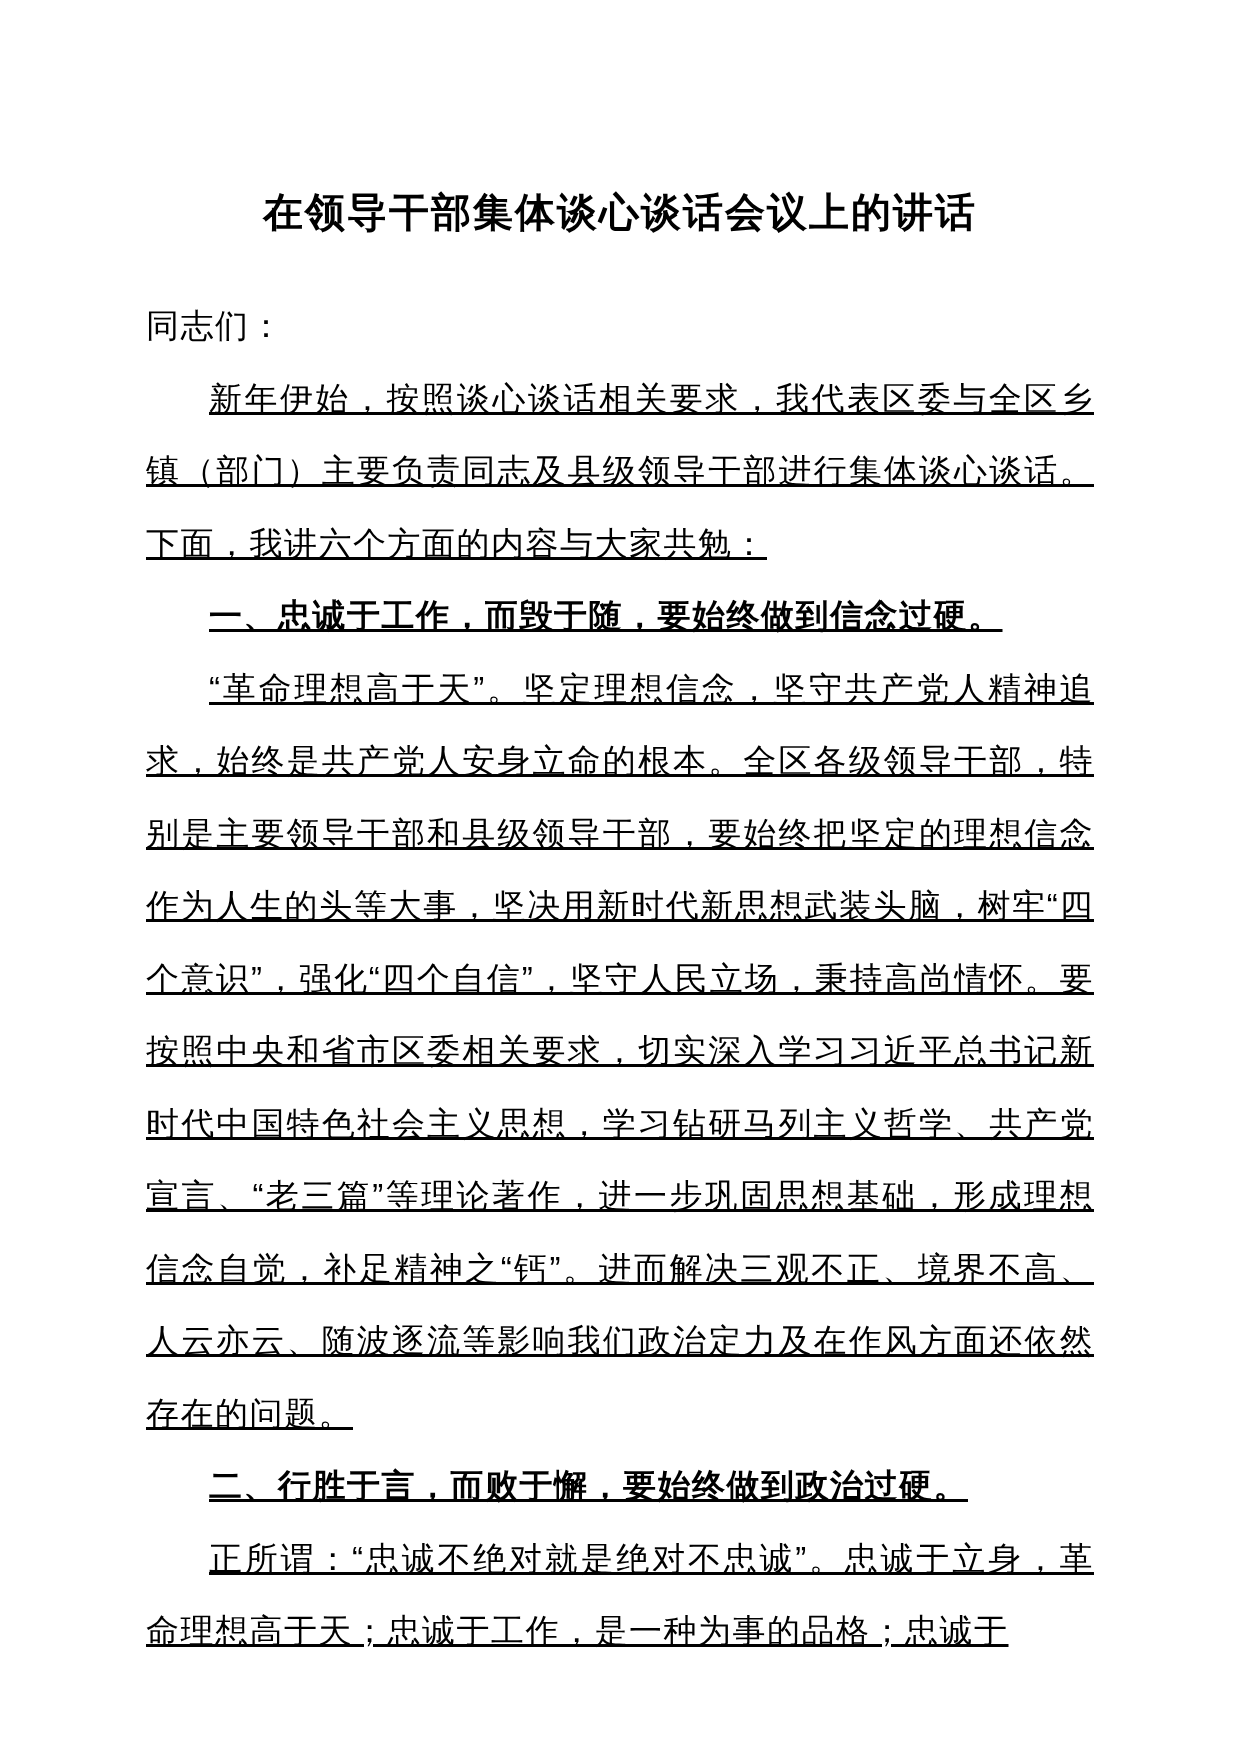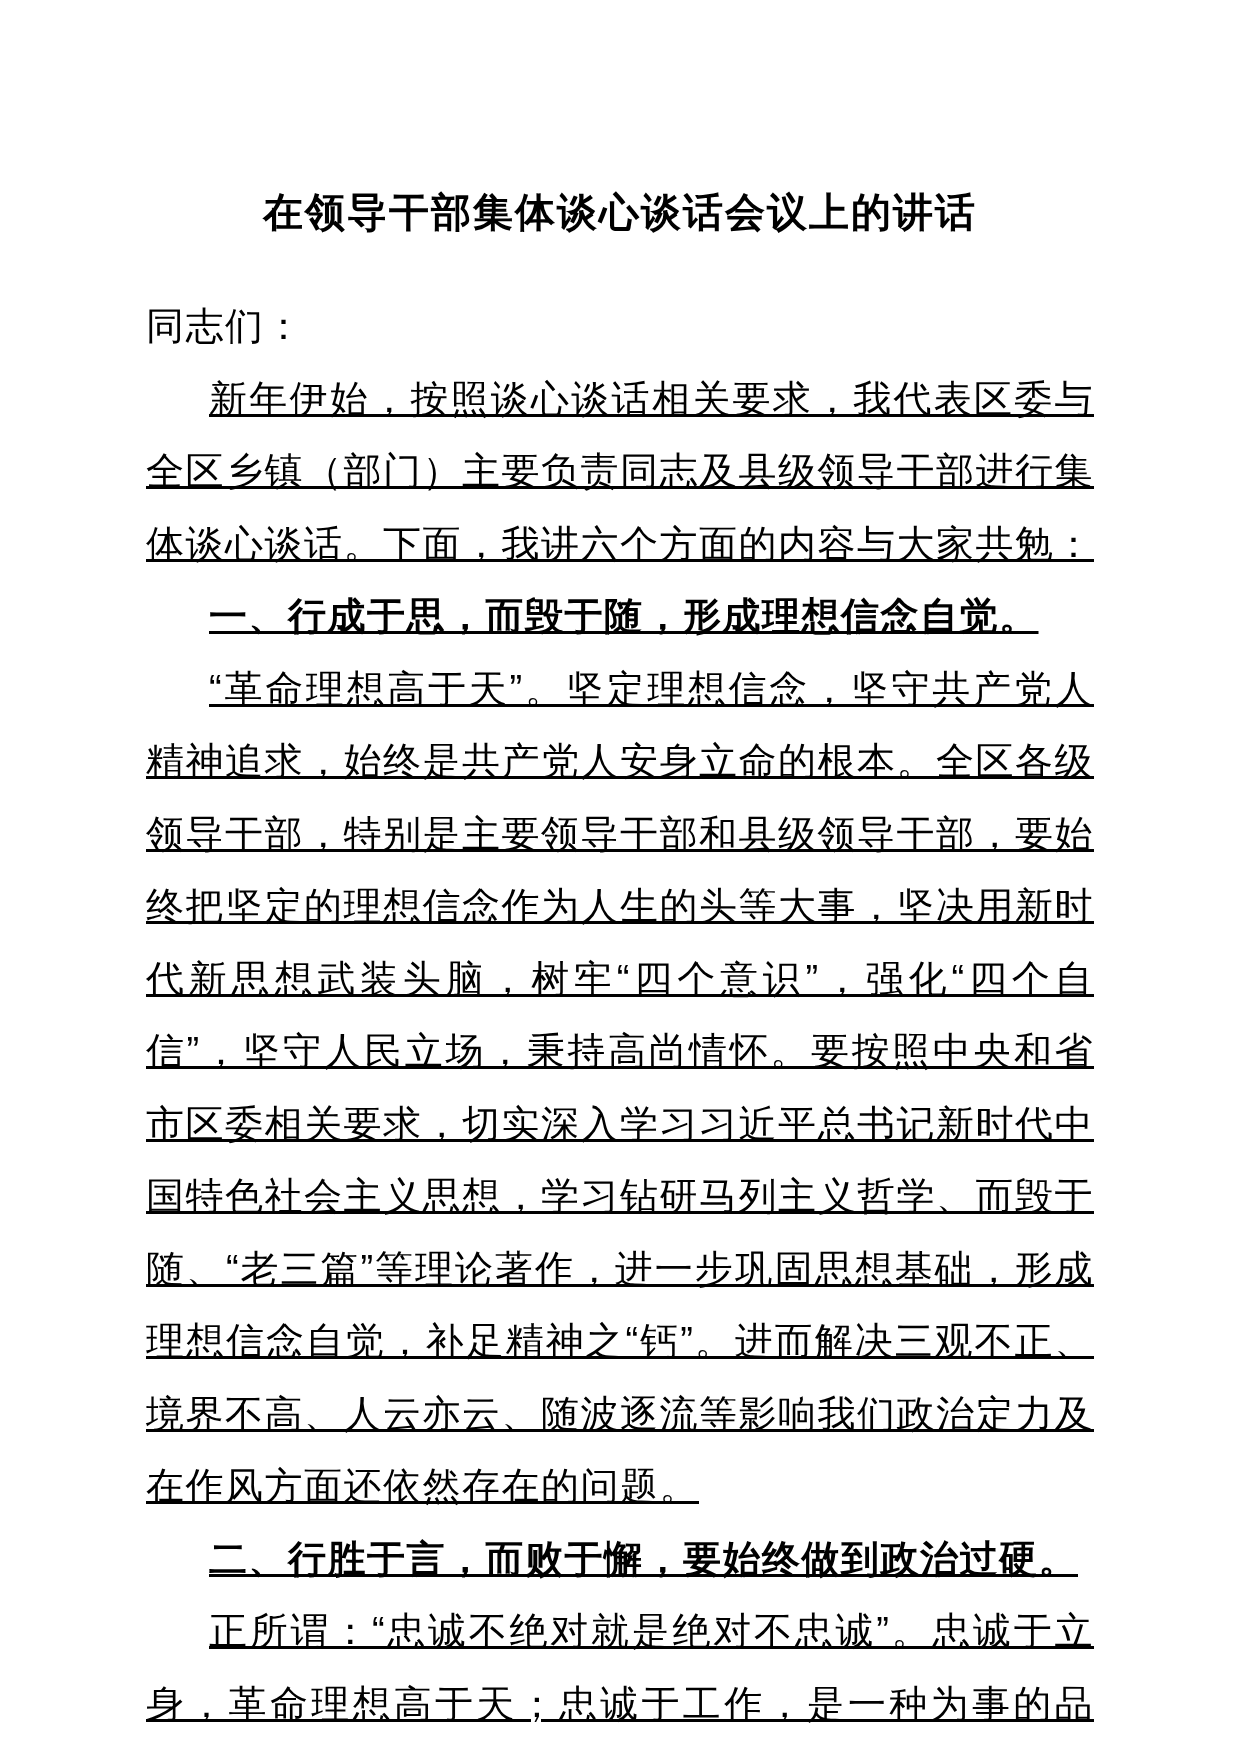--- a/index.html
+++ b/index.html
@@ -22,39 +22,39 @@
   .doc-title {
     margin: 0 0 54px 0;
     font-size: 40px;
     font-weight: bold;
     text-align: center;
     letter-spacing: 2px;
     line-height: 1.2;
   }
   .doc-body p {
     margin: 0;
-    font-size: 38px;
+    font-size: 33px;
     line-height: 72.5px;
     text-align: justify;
     letter-spacing: 1.5px;
   }
   .doc-body p.indent {
     text-indent: 63px;
     text-decoration: underline;
   }
   .doc-body p.bold {
     font-weight: bold;
   }
 </style>
 </head>
 <body>
 
 <div class="page">
   <h1 class="doc-title">在领导干部集体谈心谈话会议上的讲话</h1>
   <div class="doc-body">
       <p class="">同志们：</p>
       <p class="indent">新年伊始，按照谈心谈话相关要求，我代表区委与全区乡镇（部门）主要负责同志及县级领导干部进行集体谈心谈话。下面，我讲六个方面的内容与大家共勉：</p>
-      <p class="bold indent">一、行成于思，而毁于随，形成理想信念自觉。</p>
-      <p class="indent">“革命理想高于天”。坚定理想信念，坚守共产党人精神追求，始终是共产党人安身立命的根本。全区各级领导干部，特别是主要领导干部和县级领导干部，要始终把坚定的理想信念作为人生的头等大事，坚决用新时代新思想武装头脑，树牢“四个意识”，强化“四个自信”，坚守人民立场，秉持高尚情怀。要按照中央和省市区委相关要求，切实深入学习习近平总书记新时代中国特色社会主义思想，学习钻研马列主义哲学、而毁于随、“老三篇”等理论著作，进一步巩固思想基础，形成理想信念自觉，补足精神之“钙”。进而解决三观不正、境界不高、人云亦云、随波逐流等影响我们政治定力及在作风方面还依然存在的问题。</p>
+      <p class="bold indent">一、忠诚于工作，而毁于随，要始终做到信念过硬。</p>
+      <p class="indent">“革命理想高于天”。坚定理想信念，坚守共产党人精神追求，始终是共产党人安身立命的根本。全区各级领导干部，特别是主要领导干部和县级领导干部，要始终把坚定的理想信念作为人生的头等大事，坚决用新时代新思想武装头脑，树牢“四个意识”，强化“四个自信”，坚守人民立场，秉持高尚情怀。要按照中央和省市区委相关要求，切实深入学习习近平总书记新时代中国特色社会主义思想，学习钻研马列主义哲学、共产党宣言、“老三篇”等理论著作，进一步巩固思想基础，形成理想信念自觉，补足精神之“钙”。进而解决三观不正、境界不高、人云亦云、随波逐流等影响我们政治定力及在作风方面还依然存在的问题。</p>
       <p class="bold indent">二、行胜于言，而败于懈，要始终做到政治过硬。</p>
       <p class="indent">正所谓：“忠诚不绝对就是绝对不忠诚”。忠诚于立身，革命理想高于天；忠诚于工作，是一种为事的品格；忠诚于</p>
     </div>
 </div>
 
 </body></html>

